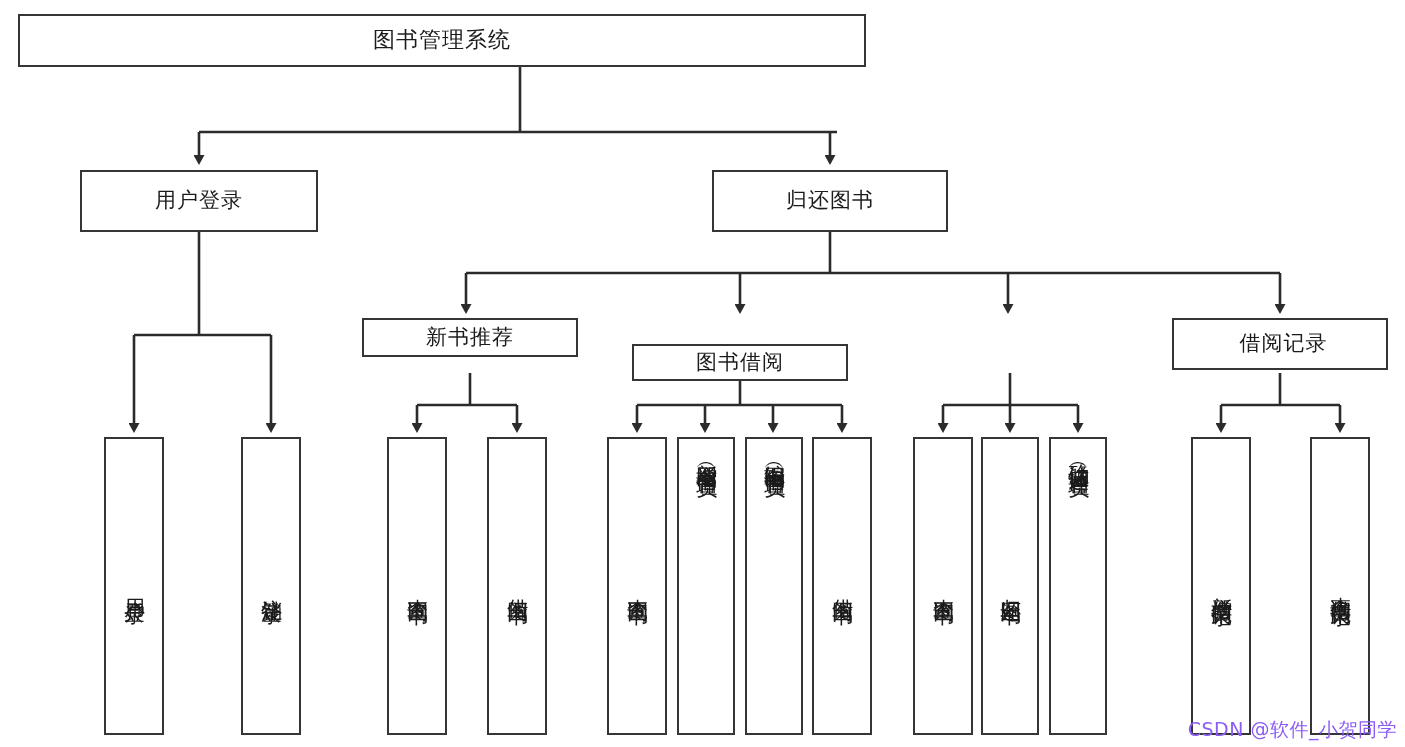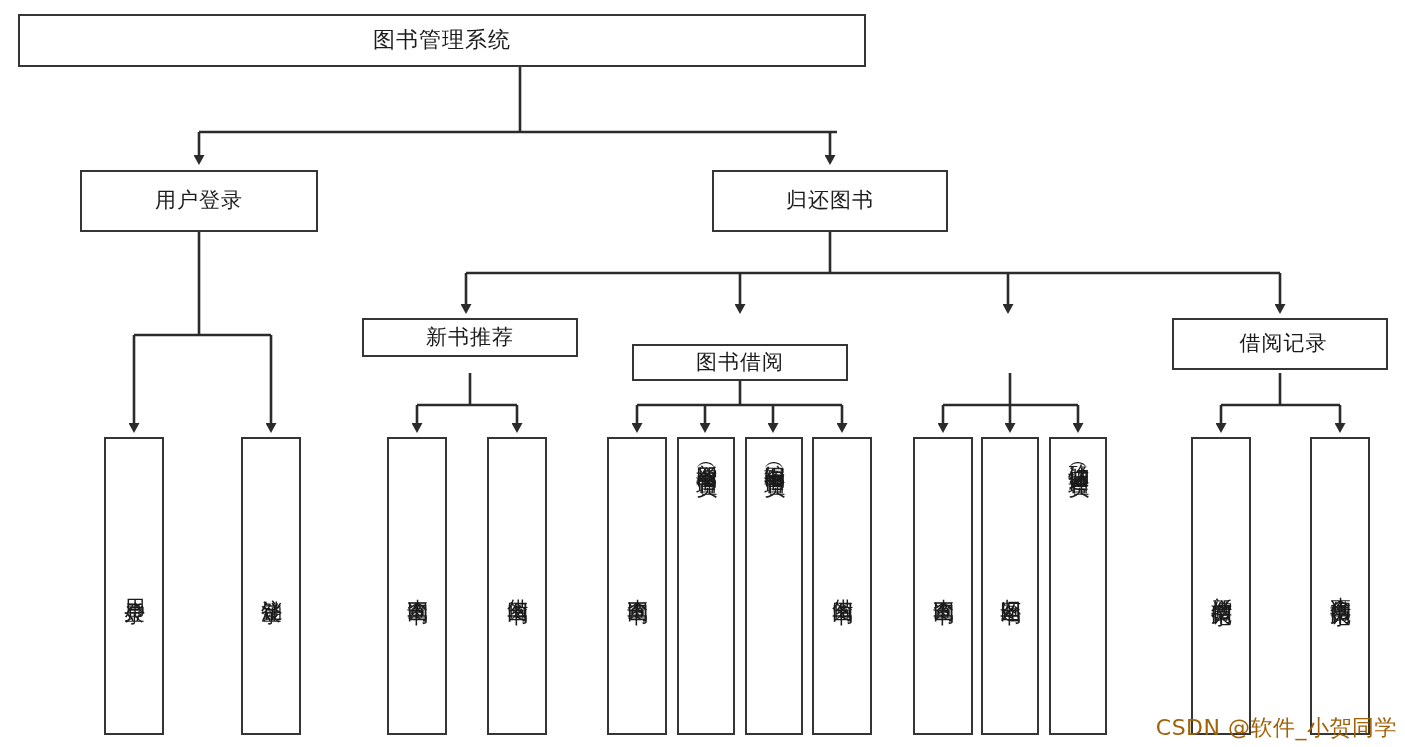--- a/index.html
+++ b/index.html
@@ -61,22 +61,22 @@
     white-space: nowrap;
   }
   .node.leaf.short {
     align-items: center;
     padding-top: 0;
   }
   .watermark {
     position: absolute;
     right: 8px;
     bottom: 4px;
-    font-size: 22px;
-    color: #a16207;
+    font-size: 19px;
+    color: #8b5cf6;
     letter-spacing: 0.5px;
     white-space: nowrap;
   }
 </style>
 </head>
 <body>
 
 <div id="canvas">
 
   <svg class="edges" viewBox="0 0 1405 747" xmlns="http://www.w3.org/2000/svg">

